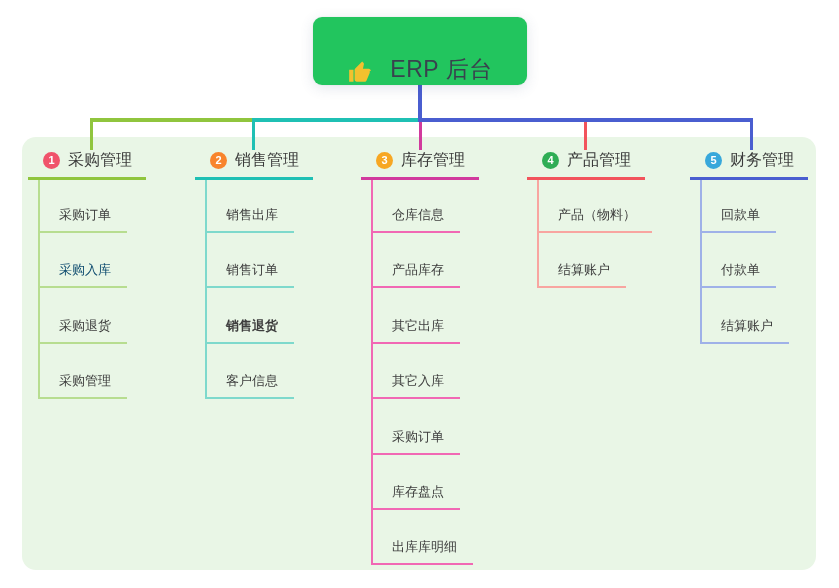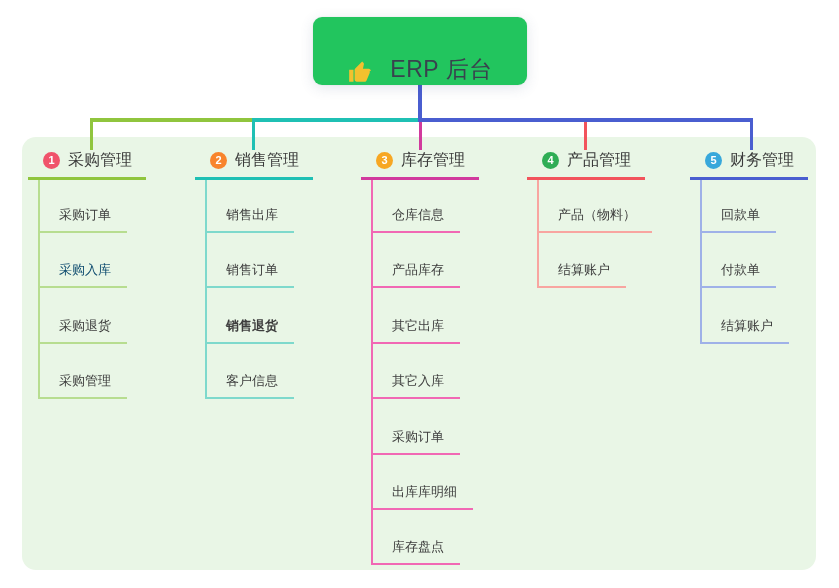--- a/index.html
+++ b/index.html
@@ -145,25 +145,25 @@
 
   <div class="child">
     <span class="child-label" style="color: rgb(61, 61, 61);">其它入库</span>
   </div>
 
   <div class="child">
     <span class="child-label" style="color: rgb(61, 61, 61);">采购订单</span>
   </div>
 
   <div class="child">
+    <span class="child-label" style="color: rgb(61, 61, 61);">库存盘点</span>
+  </div>
+
+  <div class="child">
     <span class="child-label" style="color: rgb(61, 61, 61);">出库库明细</span>
-  </div>
-
-  <div class="child">
-    <span class="child-label" style="color: rgb(61, 61, 61);">库存盘点</span>
   </div>
 </div>
   </div>
 
   <div class="branch" style="left: 527px; --main: #f2535c; --light: #f8a5a0; --badge: #2fad55;">
     <div class="branch-header">
       <span class="badge">4</span>
       <span class="branch-label" style="color: rgb(59, 59, 59);">产品管理</span>
     </div>
     <div class="children">

